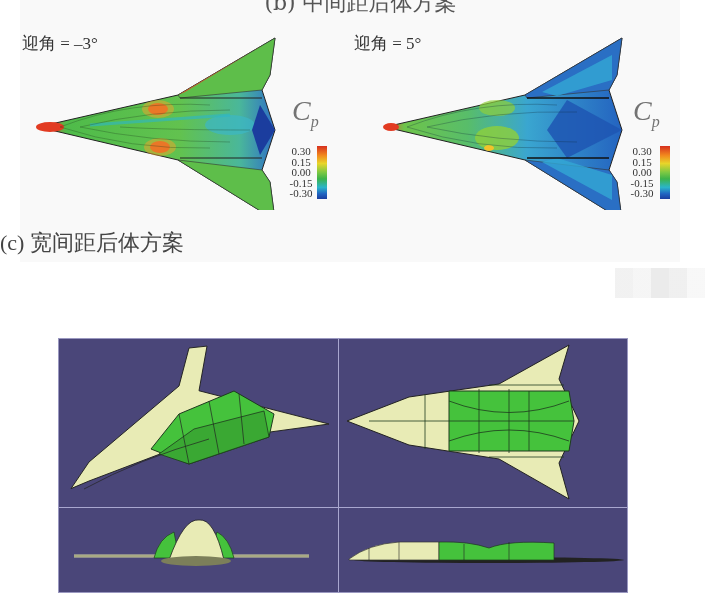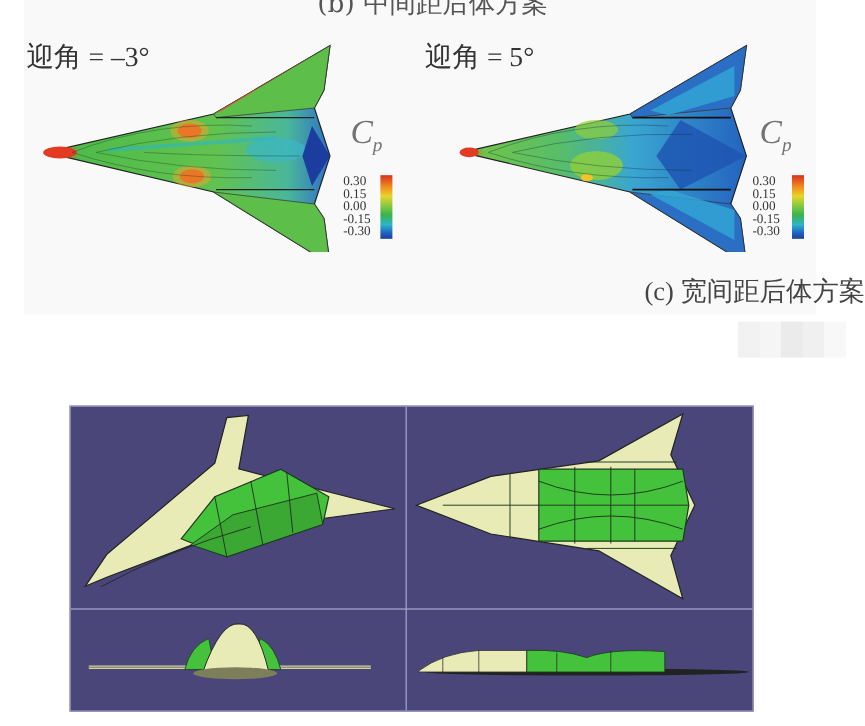--- a/index.html
+++ b/index.html
@@ -1,31 +1,31 @@
 <!DOCTYPE html>
 <html><head>
 <meta charset="utf-8">
 <style>
   html, body { margin:0; padding:0; background:#ffffff; }
   body { width:721px; height:605px; position:relative; overflow:hidden;
          font-family:"DejaVu Serif","Liberation Serif",serif; color:#333; }
   .top-sheet { position:absolute; left:20px; top:0; width:660px; height:262px; background:#f9f9f9; }
   .top-caption-cut { position:absolute; left:0; width:721px; top:-12px; text-align:center;
          font-size:22px; color:#555; }
-  .aoa-label { position:absolute; font-size:23px; color:#333; white-space:nowrap;
+  .aoa-label { position:absolute; font-size:17px; color:#333; white-space:nowrap;
          font-family:"Liberation Serif","DejaVu Serif",serif; }
   .plot { position:absolute; }
   .cp-title { position:absolute; font-style:italic; font-size:28px; color:#737373;
          font-family:Liberation Serif, serif; }
   .cp-title sub { font-size:16px; }
   .cbar { position:absolute; width:10px; height:53px;
          background:linear-gradient(to bottom,#d7301f 0%,#f28a1e 18%,#e8d52a 33%,#7bc843 50%,#3cb34a 62%,#2bb5c9 78%,#2166c2 90%,#1b3d9e 100%); }
-  .cbar-ticks { position:absolute; font-size:11px; line-height:10.6px; text-align:left; color:#333;
+  .cbar-ticks { position:absolute; font-size:11px; line-height:10.6px; text-align:center; color:#333;
          font-family:"Liberation Serif",serif; }
-  .caption-c { position:absolute; left:0; top:228px; width:721px; text-align:right;
+  .caption-c { position:absolute; left:0; top:228px; width:721px; text-align:left;
          font-size:22px; color:#444; font-family:"Liberation Serif","DejaVu Serif",serif; }
   .blur-mark { position:absolute; left:615px; top:268px; width:90px; height:30px;
          background:linear-gradient(90deg,#eee 0 20%,#f3f3f3 20% 40%,#e6e6e6 40% 60%,#ececec 60% 80%,#f6f6f6 80% 100%); opacity:.8; }
   .cad-panel { position:absolute; left:58px; top:338px; width:570px; height:255px; background:#4a4679;
          border:1px solid #9a98c0; box-sizing:border-box; }
   .vline { position:absolute; left:279px; top:0; width:1px; height:100%; background:#a9a7cf; }
   .hline { position:absolute; left:0; top:168px; width:100%; height:1px; background:#a9a7cf; }
   .view { position:absolute; }
 </style>
 </head>

